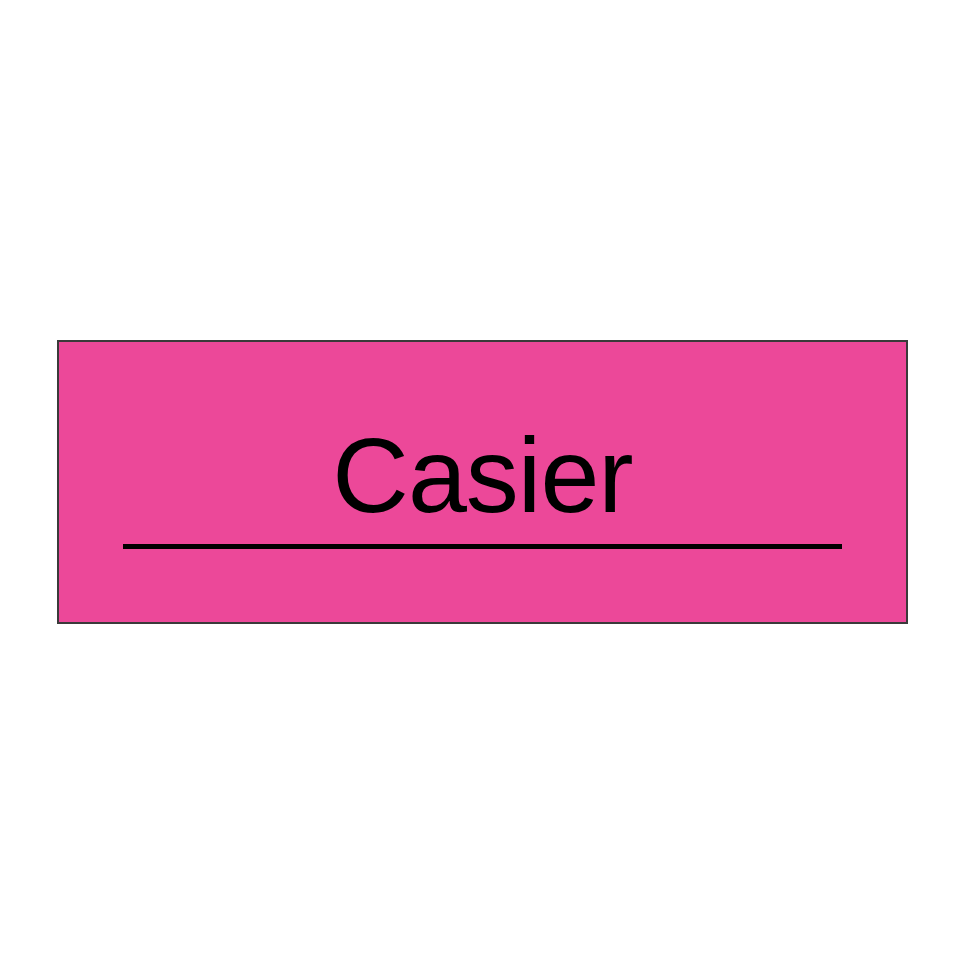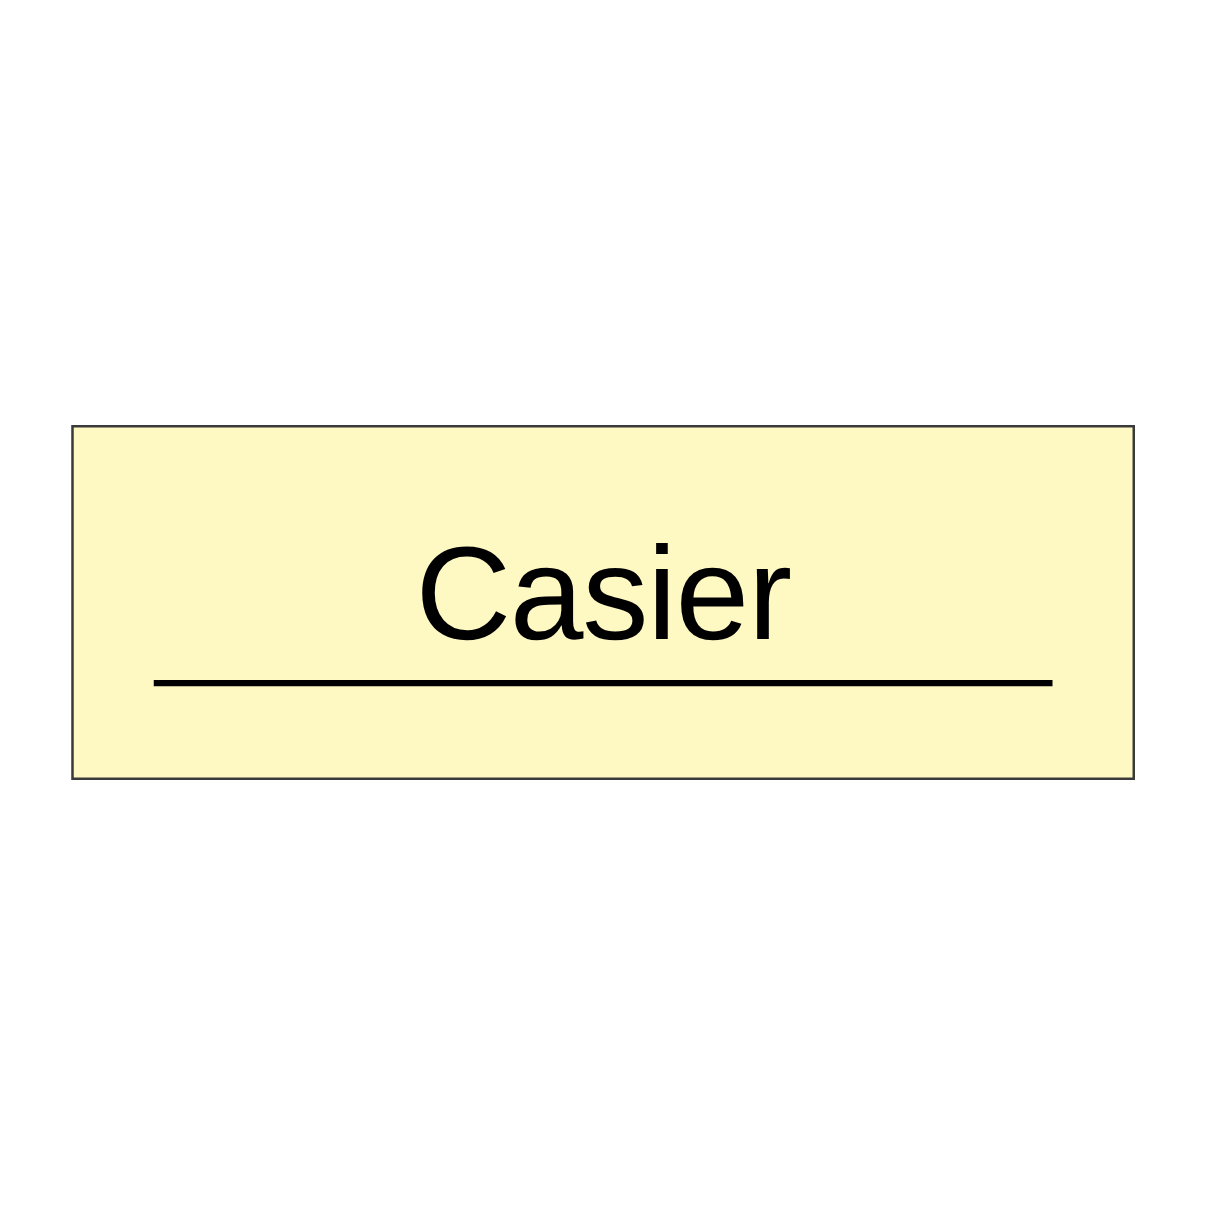--- a/index.html
+++ b/index.html
@@ -13,21 +13,21 @@
     font-family: "Liberation Sans", "DejaVu Sans", sans-serif;
     position: relative;
     overflow: hidden;
   }
   .sign-board {
     position: absolute;
     left: 57px;
     top: 340px;
     width: 847px;
     height: 280px;
-    background: #fef9c3;
+    background: #ec4899;
     border: 2px solid #3a3a3a;
     display: flex;
     flex-direction: column;
     align-items: center;
     justify-content: center;
   }
   .sign-text {
     font-size: 106px;
     line-height: 1.22;
     color: #000000;

